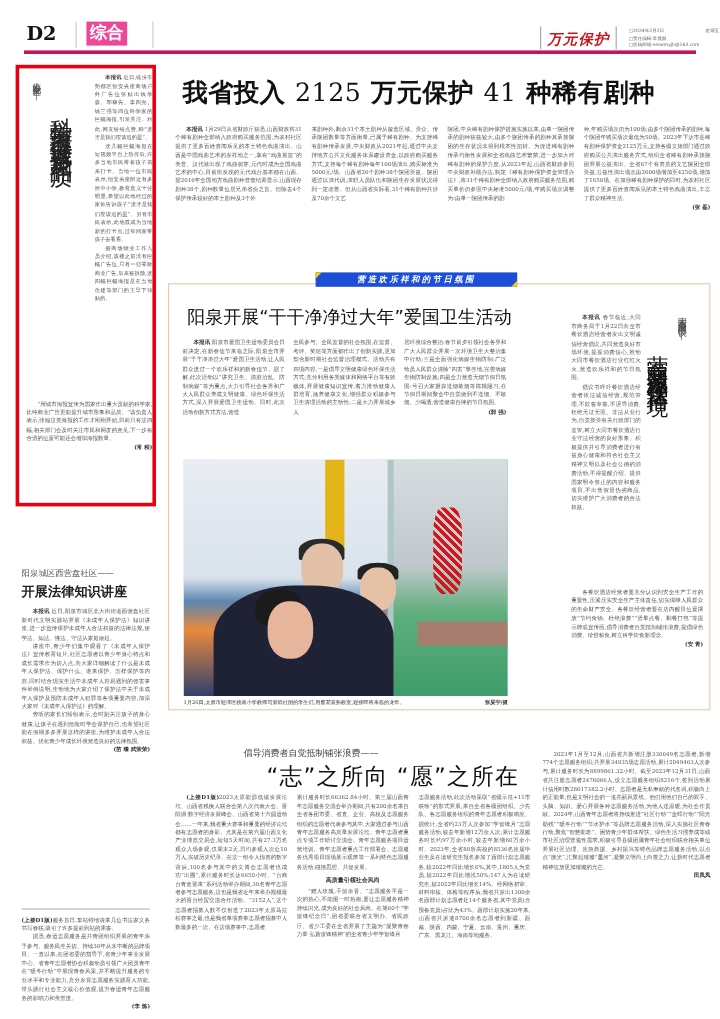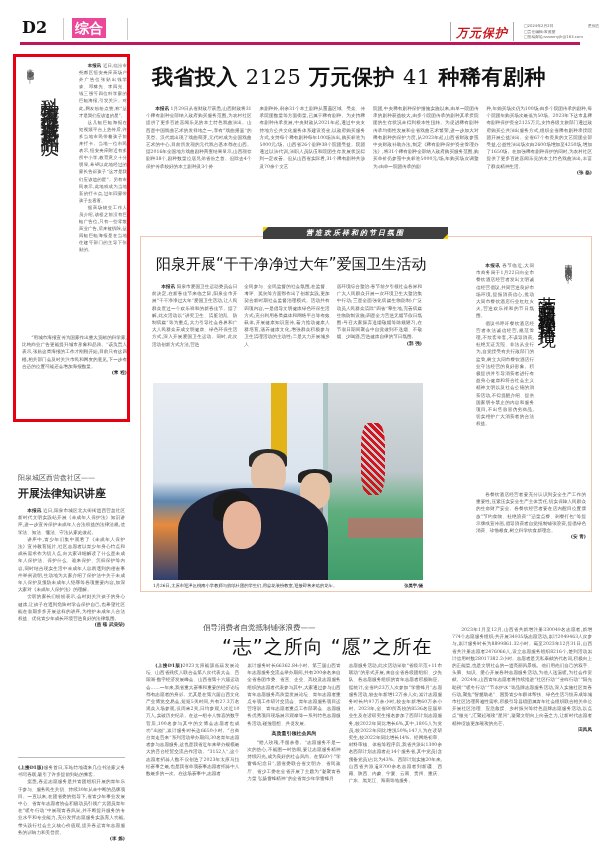--- a/index.html
+++ b/index.html
@@ -37,21 +37,21 @@
   .left-cont { position: absolute; left: 18px; top: 764px; width: 107px; }
 
   
   .main-head { position: absolute; left: 152px; top: 63px; font-family: "DejaVu Sans", sans-serif; font-weight: bold; font-size: 21px; color: #111; letter-spacing: 0.5px; white-space: nowrap; }
   .main-head .num { font-family: "DejaVu Serif", serif; font-weight: normal; margin-top: 26px; }
   .main-cols { position: absolute; left: 146px; top: 105px; width: 446px; height: 115px; display: flex; gap: 8px; }
   .main-cols .col { flex: 1; }
 
   
   .feature-box { position: absolute; left: 140px; top: 236px; width: 452px; height: 356px; border: 1px solid #f0c8b0; }
-  .banner { position: absolute; left: 263px; top: 227px; width: 185px; height: 12px; background: #404040; color: #fff; font-size: 7px; font-style: italic; font-weight: bold; text-align: center; line-height: 12px; letter-spacing: 2px; }
+  .banner { position: absolute; left: 263px; top: 227px; width: 168px; height: 12px; background: #1d4ed8; color: #fff; font-size: 7px; font-style: italic; font-weight: bold; text-align: center; line-height: 12px; letter-spacing: 2px; }
   .banner::before { content: ""; position: absolute; left: 0; top: 0; border-top: 5px solid #f7d000; border-right: 5px solid transparent; }
   .banner::after { content: ""; position: absolute; right: 0; bottom: 0; border-bottom: 5px solid #f7d000; border-left: 5px solid transparent; }
 
   .f-head { position: absolute; left: 156px; top: 255px; font-family: "DejaVu Sans", sans-serif; font-size: 15px; color: #111; white-space: nowrap; }
   .f-cols { position: absolute; left: 152px; top: 283px; width: 270px; height: 100px; display: flex; gap: 7px; }
   .f-cols .col { flex: 1; }
   .photo { position: absolute; left: 153px; top: 383px; width: 270px; height: 197px; overflow: hidden;
     background: linear-gradient(90deg, #cfd9e6 0%, #e8ece8 45%, #b7c7cf 60%, #8fc3a8 78%, #6bb68d 100%); }
   .photo .wall { position: absolute; left: 0; top: 0; width: 170px; height: 197px; background: linear-gradient(180deg, #e9edf3 0%, #d9e2ec 50%, #5c87b0 60%, #e88a3c 72%, #2f3f6e 100%); }
   .photo .window { position: absolute; left: 175px; top: 0; width: 95px; height: 197px; background: linear-gradient(180deg, #d8dde0 0%, #bfc8cc 45%, #5fae7d 65%, #3f9d6b 100%); }

